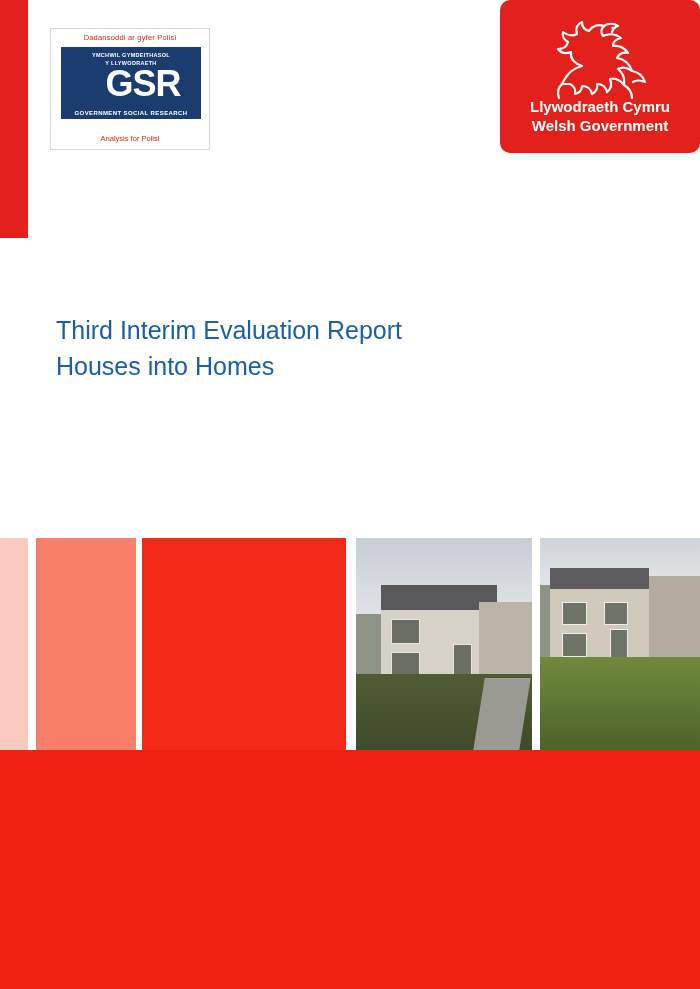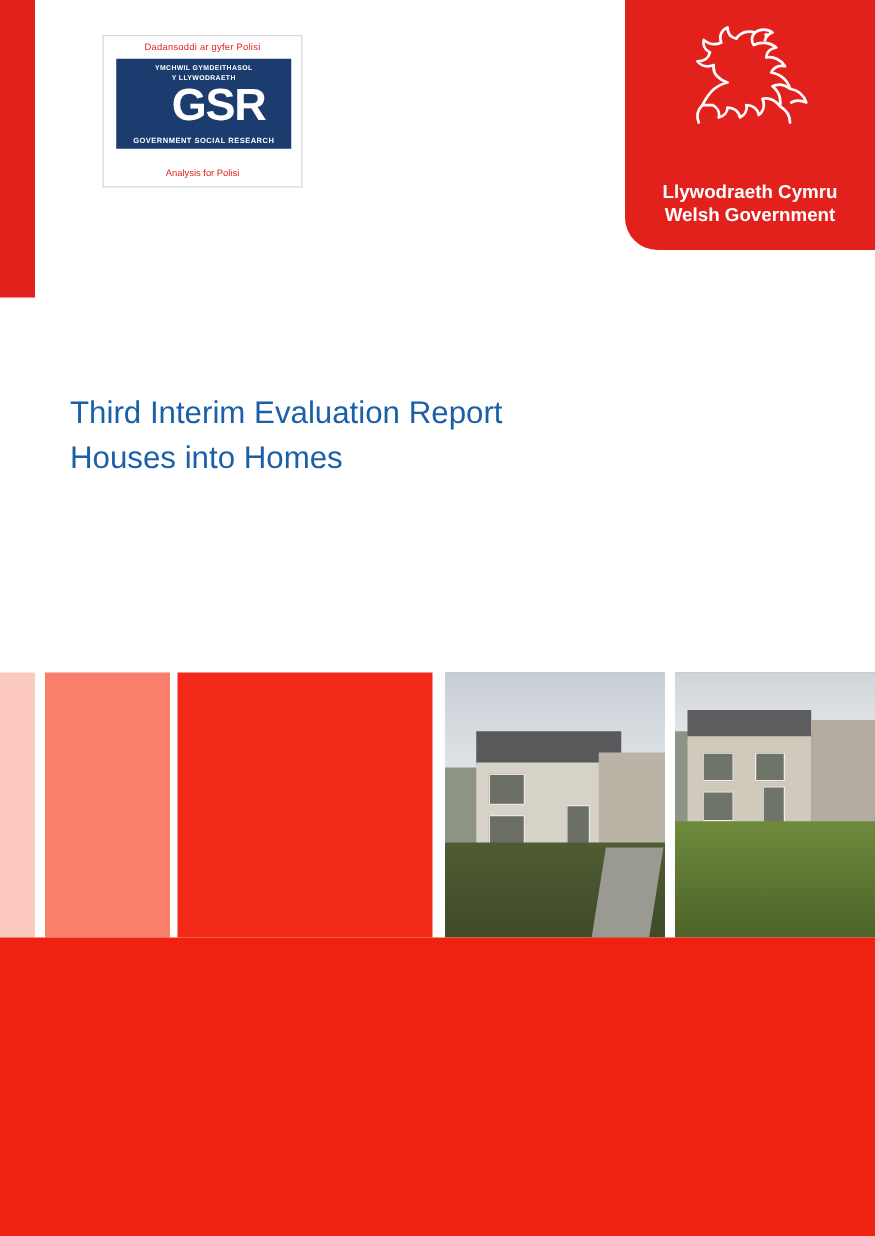--- a/index.html
+++ b/index.html
@@ -31,21 +31,20 @@
   
   .gsr-logo {
     position: absolute;
     left: 50px;
     top: 28px;
     width: 160px;
     height: 122px;
     background: #ffffff;
     border: 1px solid #d8d8d8;
     box-sizing: border-box;
-    margin-left: 32px;
   }
   .gsr-top-text {
     position: absolute;
     left: 0;
     top: 4px;
     width: 100%;
     text-align: center;
     font-size: 7.5px;
     color: #e2211c;
     letter-spacing: .2px;
@@ -102,23 +101,24 @@
     font-size: 7.5px;
     color: #e2211c;
   }
 
   
   .wg-panel {
     position: absolute;
     right: 0;
     top: 0;
     width: 200px;
-    height: 200px;
+    height: 153px;
     background: #e2211c;
     border-bottom-left-radius: 26px;
+    border-radius: 10px;
   }
   .wg-dragon {
     position: absolute;
     left: 50%;
     top: 14px;
     transform: translateX(-50%);
   }
   .wg-names {
     position: absolute;
     left: 0;

